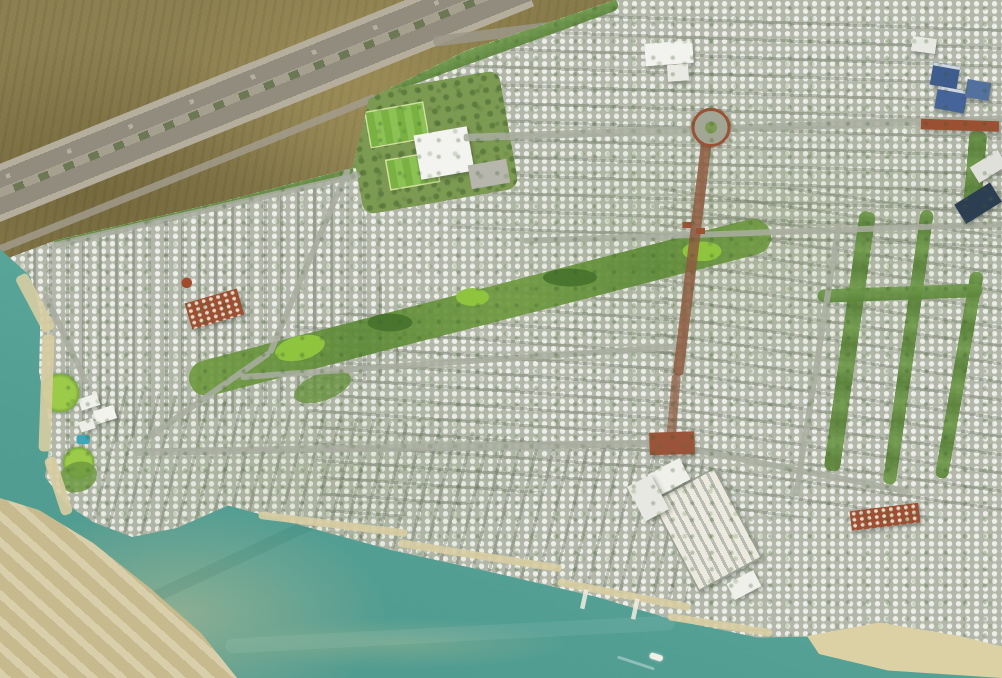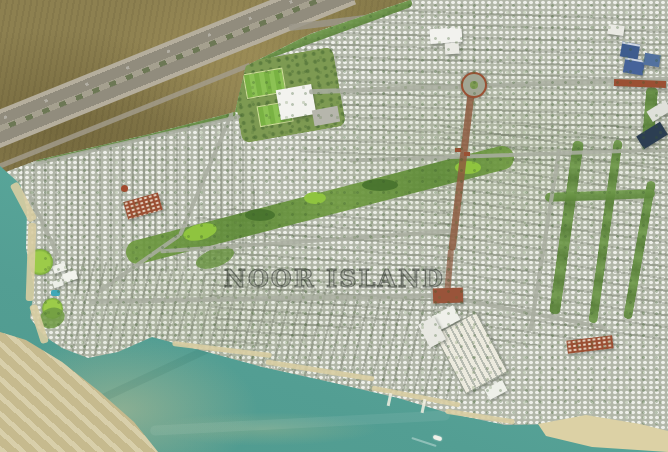--- a/index.html
+++ b/index.html
@@ -178,14 +178,13 @@
   <div class="beach" style="left:172px;top:347px;width:100px;height:5px;transform:rotate(7deg);"></div>
   <div class="beach" style="left:265px;top:368px;width:110px;height:5px;transform:rotate(9deg);"></div>
   <div class="beach" style="left:371px;top:394px;width:90px;height:5px;transform:rotate(11deg);"></div>
   <div class="beach" style="left:445px;top:414px;width:70px;height:5px;transform:rotate(9deg);"></div>
 
   <div class="abs" style="left:388px;top:393px;width:3px;height:13px;transform:rotate(12deg);background:rgba(240,238,225,.85);"></div>
   <div class="abs" style="left:422px;top:399px;width:3px;height:14px;transform:rotate(12deg);background:rgba(240,238,225,.85);"></div>
   <div class="abs" style="left:411px;top:441px;width:26px;height:2px;transform:rotate(18deg);background:rgba(255,255,255,.35);border-radius:1px;"></div>
   <div class="abs" style="left:433px;top:436px;width:9px;height:4px;transform:rotate(18deg);background:#f0f0e8;border-radius:2px;box-shadow:0 0 2px rgba(255,255,255,.6);"></div>
 
-  <div class="wm" style="left:224px;top:264px;">NOOR ISLAND</div>
 </div>
 
 </body></html>

